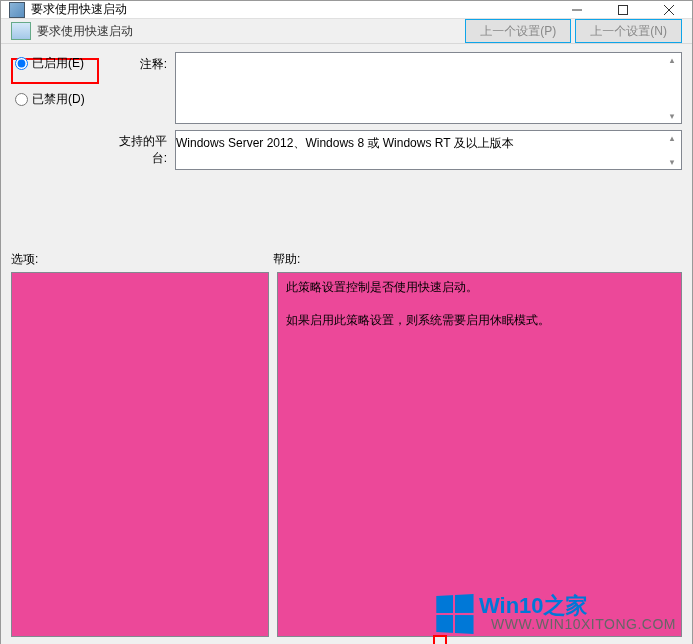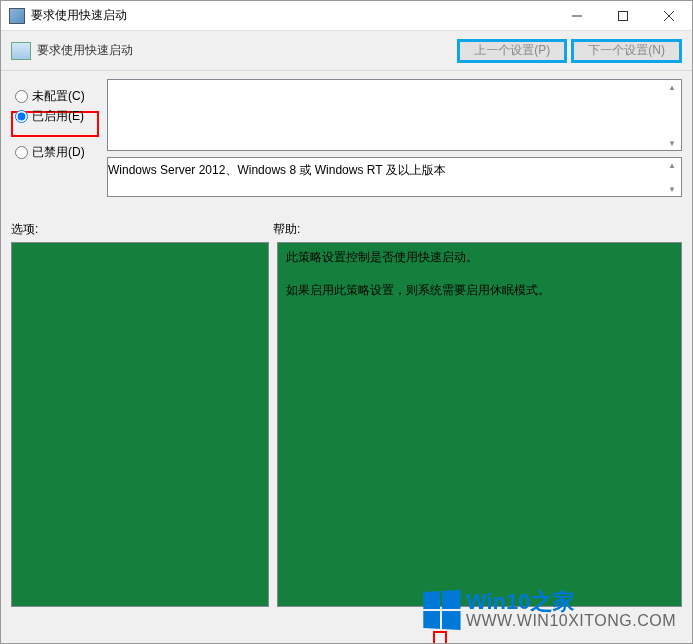--- a/index.html
+++ b/index.html
@@ -81,21 +81,21 @@
       color: #333;
     }
     .toolbar-buttons {
       display: flex;
       gap: 4px;
     }
     .policy-btn {
       height: 24px;
       padding: 0 14px;
       background: #e1e1e1;
-      border: 3px solid #0ea5e9;
+      border: 1px solid #0ea5e9;
       color: #888;
       display: flex;
       align-items: center;
       cursor: default;
     }
     .body-area {
       flex: 1;
       padding: 8px 10px 10px 10px;
       display: flex;
       flex-direction: column;
@@ -177,21 +177,21 @@
     .options-label {
       width: 262px;
     }
     .panels-row {
       flex: 1;
       display: flex;
       gap: 8px;
     }
     .options-panel, .help-panel {
       border: 1px solid #828790;
-      background: #15803d;
+      background: #ec4899;
       height: 365px;
     }
     .options-panel {
       width: 258px;
     }
     .help-panel {
       flex: 1;
       padding: 6px 8px;
       line-height: 1.4;
     }
@@ -222,23 +222,24 @@
       display: flex;
       flex-direction: column;
       line-height: 1;
     }
     .wm-big {
       font-size: 22px;
       font-weight: bold;
       color: #0078d7;
     }
     .wm-small {
-      font-size: 16px;
+      font-size: 14px;
       color: #666;
       letter-spacing: 0.5px;
+      margin-left: 12px;
     }
     .red-fragment {
       position: absolute;
       left: 432px;
       bottom: 0;
       width: 14px;
       height: 12px;
       border: 2px solid #f00;
       border-bottom: none;
     }
@@ -271,42 +272,42 @@
     </div>
   </div>
 
   <div class="toolbar">
     <div class="toolbar-left">
       <div class="toolbar-icon"></div>
       <div class="toolbar-title">要求使用快速启动</div>
     </div>
     <div class="toolbar-buttons">
       <div class="policy-btn">上一个设置(P)</div>
-      <div class="policy-btn">下一个设置(N)</div>
+      <div class="policy-btn">上一个设置(N)</div>
     </div>
   </div>
 
   <div class="body-area">
 
     <div class="top-row">
       <div class="radio-col">
-        <label class="radio-item">
-          <input type="radio" name="policy" style="">
-          <span>未配置(C)</span>
-        </label>
         <label class="radio-item highlighted">
           <input type="radio" name="policy" checked="" style="">
           <span>已启用(E)</span>
         </label>
         <label class="radio-item">
           <input type="radio" name="policy" style="">
           <span>已禁用(D)</span>
         </label>
       </div>
 
+      <div class="label-col">
+        <span class="lbl">注释:</span>
+        <span class="lbl">支持的平台:</span>
+      </div>
 
       <div class="text-col">
         <div class="textarea-box comment-box">
           <div class="scrollbar-hint">
             <div class="sb-arrow">▴</div>
             <div class="sb-arrow">▾</div>
           </div>
         </div>
         <div class="textarea-box platform-box">
           <span>Windows Server 2012、Windows 8 或 Windows RT 及以上版本</span>

